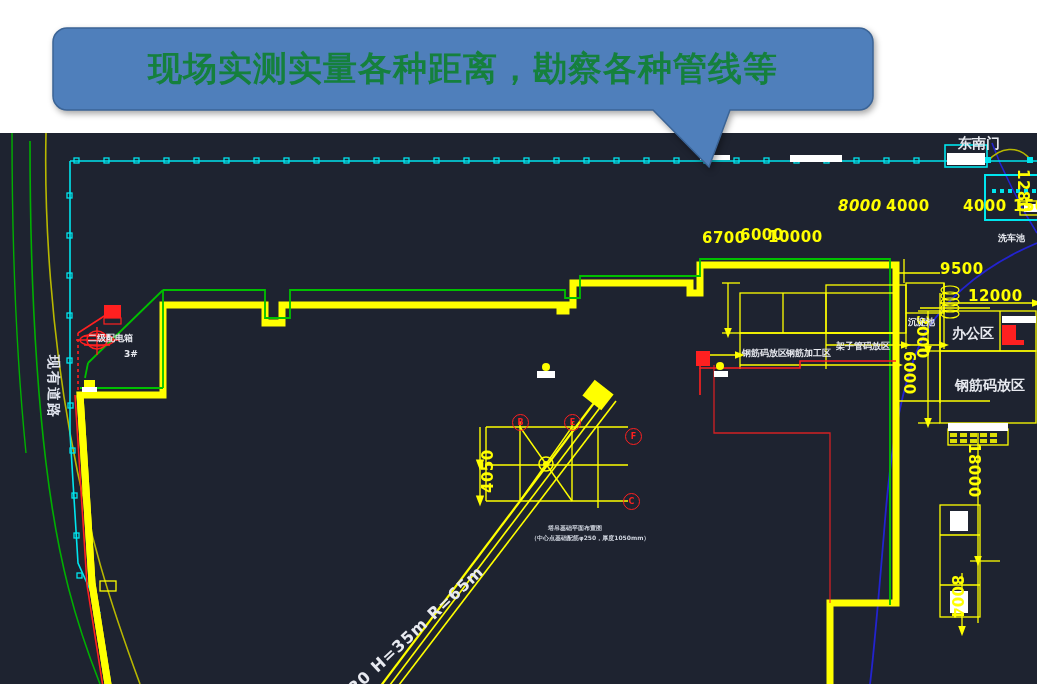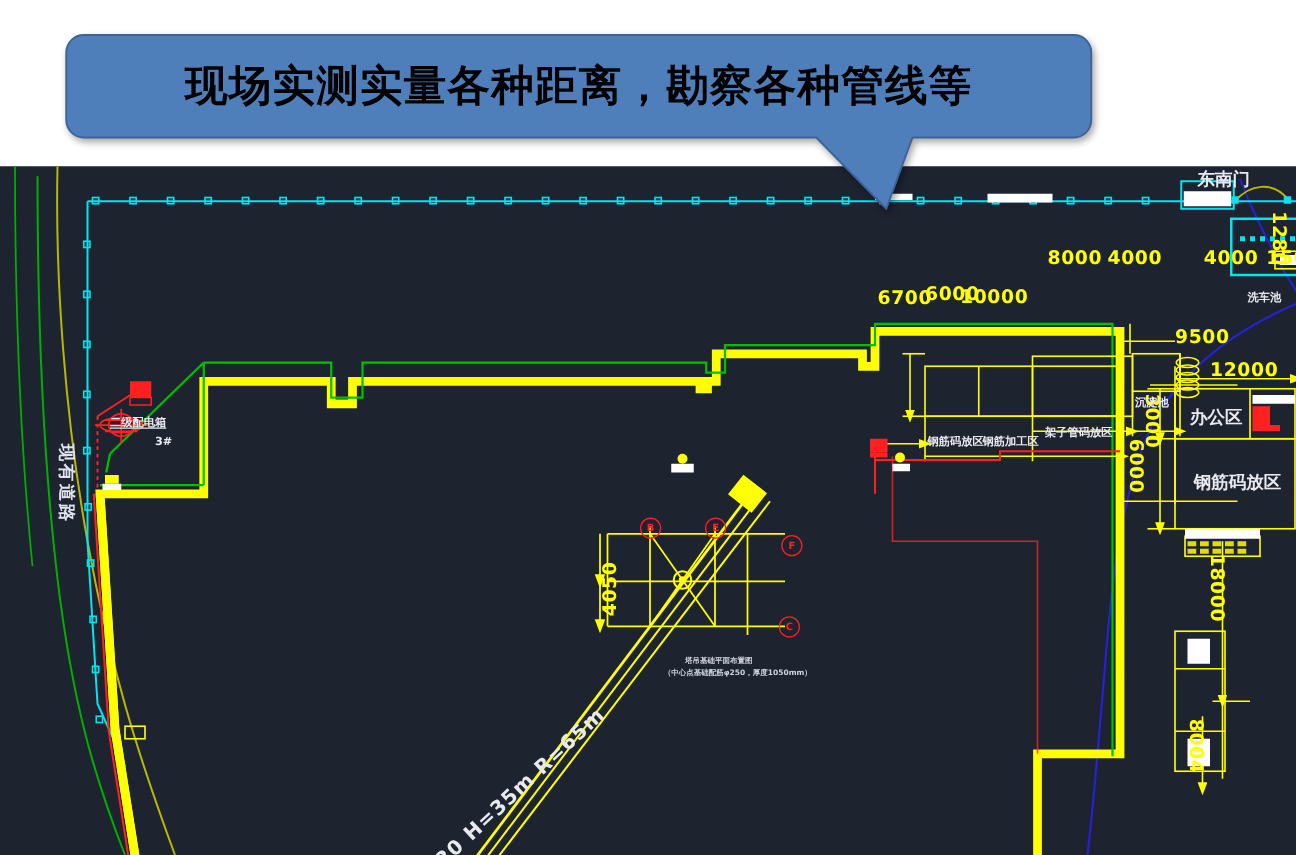--- a/index.html
+++ b/index.html
@@ -15,21 +15,21 @@
     position:absolute;left:0;top:133px;width:1037px;height:551px;
     background:#1e2330;overflow:hidden;
   }
   .cad svg{position:absolute;left:0;top:0;}
 
   
   .callout-wrap{position:absolute;left:40px;top:20px;width:860px;height:160px;}
   .callout-text{
     position:absolute;left:13px;top:8px;width:820px;height:82px;
     display:flex;align-items:center;justify-content:center;
-    color:#000000;font-size:34px;font-weight:700;letter-spacing:1px;
+    color:#15803d;font-size:34px;font-weight:700;letter-spacing:1px;
     font-family:"DejaVu Sans","Liberation Sans",sans-serif;
     white-space:nowrap;
   }
 
   
   .t{position:absolute;white-space:nowrap;font-family:"DejaVu Sans","Liberation Sans",sans-serif;}
   .dim{color:#ffff00;font-size:15px;font-weight:700;letter-spacing:.5px;}
   .lbl-w{color:#e8eaf0;font-size:9px;font-weight:700;margin-top:39px;}
   .lbl-w10{color:#e8eaf0;font-size:14px;font-weight:700;}
   .lbl-tiny{color:#cfd4de;font-size:6px;font-weight:700;}
@@ -359,21 +359,21 @@
       <rect x="537" y="238" width="18" height="7" fill="#ffffff"></rect>
       <circle cx="546" cy="234" r="4" fill="#ffff00"></circle>
       <rect x="714" y="238" width="14" height="6" fill="#ffffff"></rect>
       <circle cx="720" cy="233" r="4" fill="#ffff00"></circle>
       <rect x="100" y="448" width="16" height="10" fill="none" stroke="#ffff00" stroke-width="1.3"></rect>
     </svg>
 
     <div class="t dim" style="left:740px;top:93px;">6000</div>
     <div class="t dim" style="left:702px;top:96px;">6700</div>
     <div class="t dim" style="left:768px;top:95px;">10000</div>
-    <div class="t dim" style="left:838px;top:64px;">8000</div>
+    <div class="t dim" style="left:838px;top:64px;font-style:italic;">8000</div>
     <div class="t dim" style="left:886px;top:64px;">4000</div>
     <div class="t dim" style="left:963px;top:64px;">4000</div>
     <div class="t dim" style="left:1013px;top:64px;">1500</div>
     <div class="t dim rotv" style="left:1032px;top:36px;">1280</div>
     <div class="t dim" style="left:940px;top:127px;">9500</div>
     <div class="t dim" style="left:968px;top:154px;">12000</div>
     <div class="t dim rotv" style="left:931px;top:182px;">3000</div>
     <div class="t dim rotv" style="left:918px;top:218px;">6000</div>
     <div class="t dim rotv" style="left:983px;top:310px;">18000</div>
     <div class="t dim rotv" style="left:966px;top:442px;">8004</div>
@@ -384,21 +384,21 @@
     <div class="t lbl-w" style="left:908px;top:144px;">沉淀池</div>
     <div class="t lbl-w" style="left:998px;top:60px;">洗车池</div>
 
     <div class="t lbl-w10" style="left:952px;top:192px;">办公区</div>
     <div class="t lbl-w10" style="left:955px;top:244px;">钢筋码放区</div>
 
     <div class="t road-lbl" style="left:62px;top:222px;">现有道路</div>
 
     <div class="t lbl-w10" style="left:958px;top:2px;">东南门</div>
 
-    <div class="t lbl-w" style="left:88px;top:160px;text-decoration:underline;">二级配电箱</div>
+    <div class="t lbl-w" style="left:88px;top:160px;">二级配电箱</div>
     <div class="t lbl-w" style="left:124px;top:177px;">3#</div>
 
     <div class="t crane-lbl" style="left:318px;top:575px;">T6520  H=35m  R=65m</div>
     <div class="t dim rot90" style="left:479px;top:360px;">4050</div>
     <div class="t lbl-tiny" style="left:548px;top:391px;">塔吊基础平面布置图</div>
     <div class="t lbl-tiny" style="left:531px;top:401px;">（中心点基础配筋φ250，厚度1050mm）</div>
 
     <div class="circ" style="left:512px;top:281px;">B</div>
     <div class="circ" style="left:564px;top:281px;">E</div>
     <div class="circ" style="left:625px;top:295px;">F</div>

